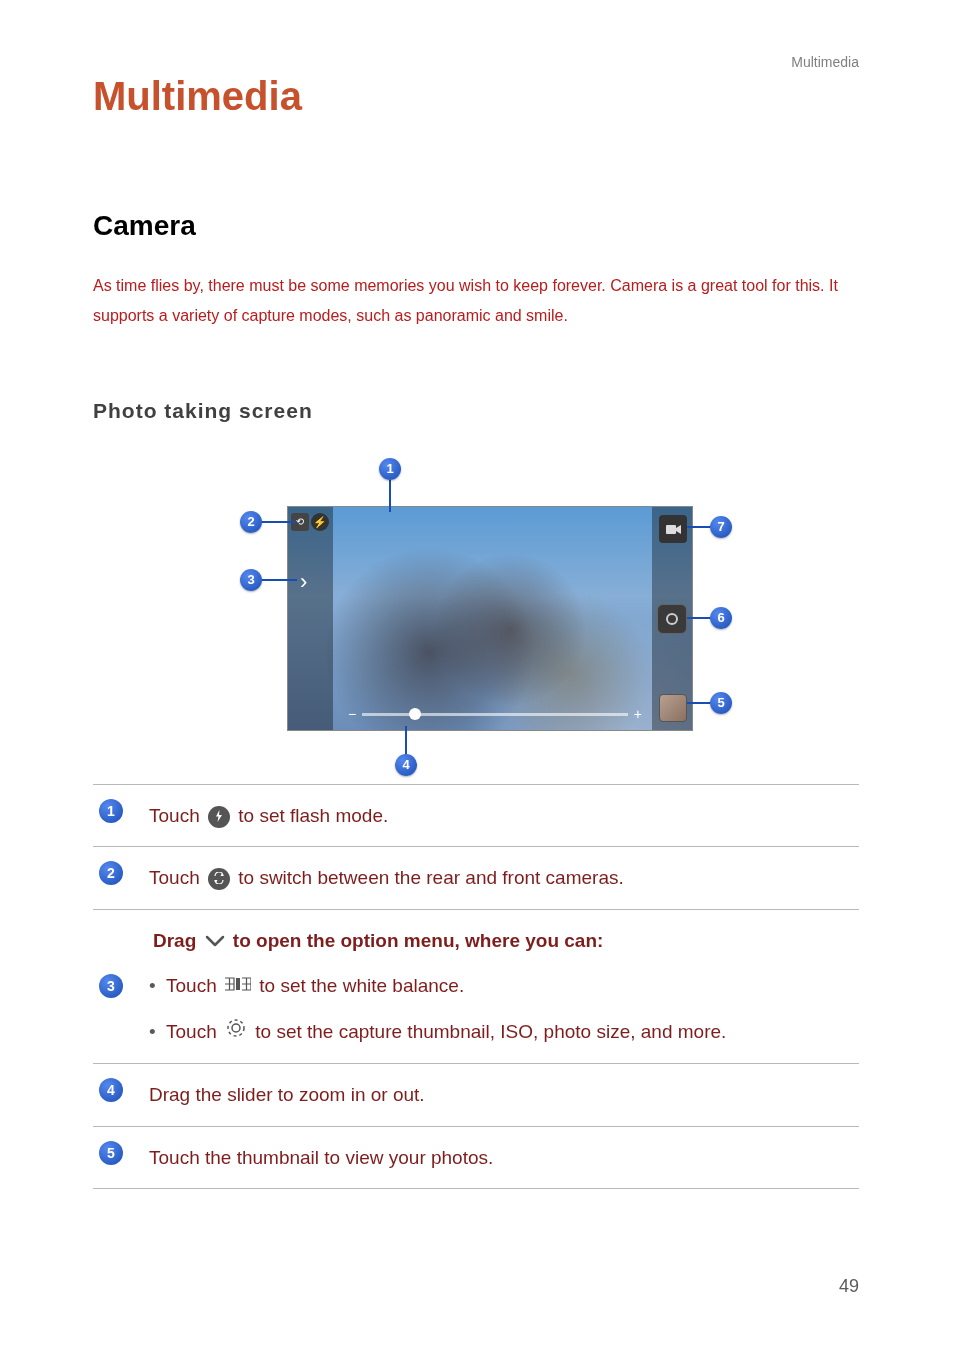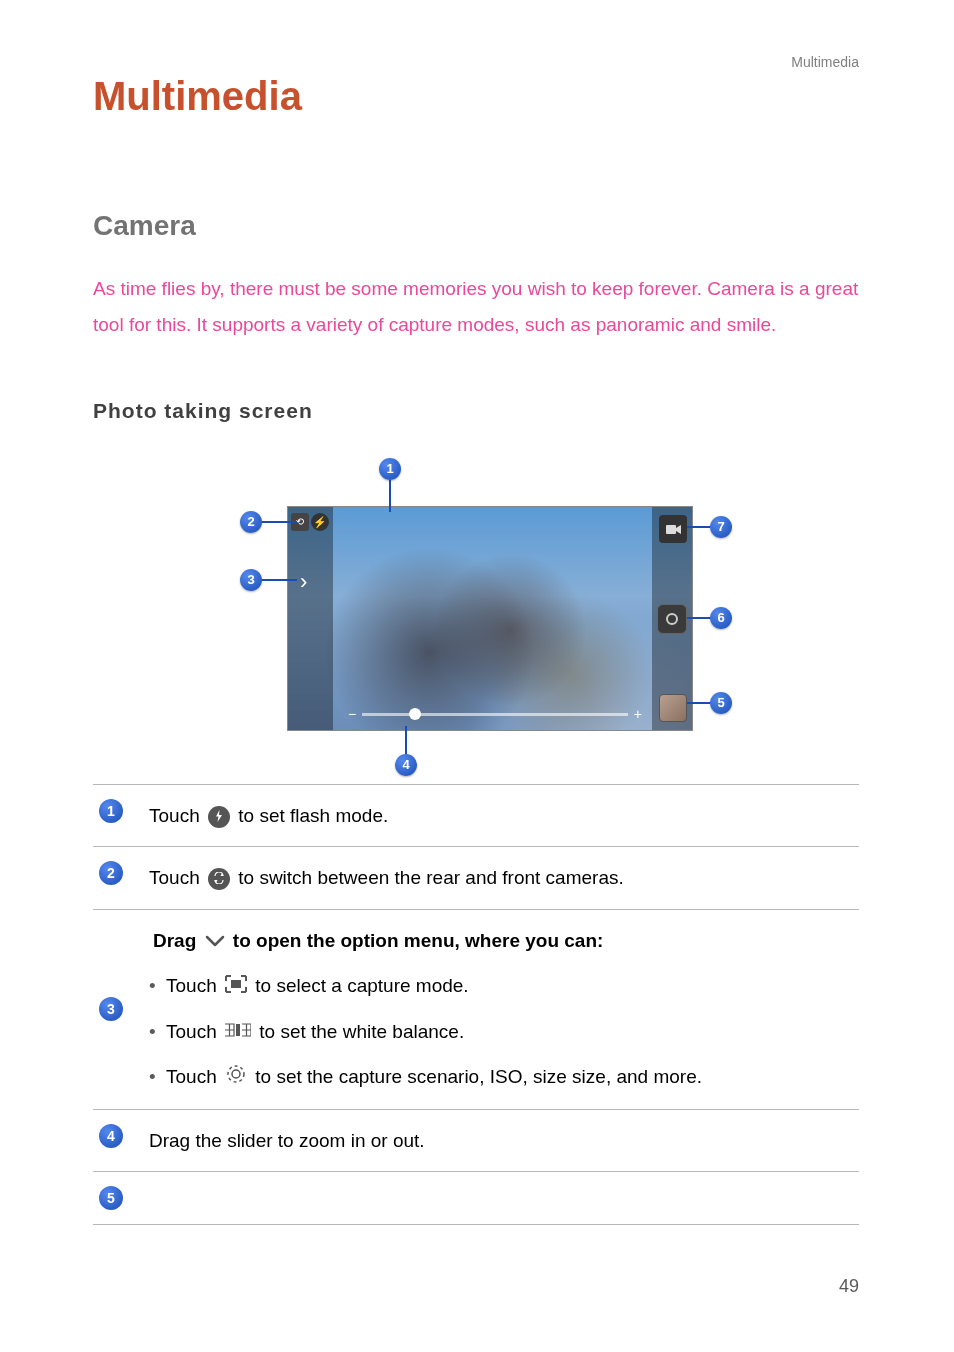--- a/index.html
+++ b/index.html
@@ -29,30 +29,30 @@
       font-size: 40px;
       font-weight: bold;
       color: #c6512c;
     }
     .section-title {
       position: absolute;
       top: 210px;
       left: 93px;
       font-size: 28px;
       font-weight: bold;
-      color: #737373;
+      color: #000000;
     }
     .intro-text {
       position: absolute;
       top: 271px;
       left: 93px;
       right: 95px;
-      font-size: 19px;
+      font-size: 16px;
       line-height: 1.9;
-      color: #ec4899;
+      color: #b91c1c;
     }
     .subsection-title {
       position: absolute;
       top: 399px;
       left: 93px;
       font-size: 21px;
       font-weight: bold;
       color: #404040;
       letter-spacing: 1px;
     }
@@ -259,21 +259,21 @@
       color: #fff;
       font-size: 14px;
       font-weight: bold;
       text-align: center;
       line-height: 24px;
     }
     .row-content {
       flex: 1;
       font-size: 19px;
       line-height: 1.75;
-      color: #000000;
+      color: #7f1d1d;
     }
     .inline-icon {
       display: inline-block;
       vertical-align: middle;
       margin: 0 3px;
     }
     .icon-circle {
       width: 22px;
       height: 22px;
       border-radius: 50%;
@@ -416,30 +416,20 @@
       <div style="padding-left:4px;font-weight:bold;">
         <span>Drag </span>
         <span class="inline-icon">
           <svg width="20" height="14" viewBox="0 0 20 14">
               <path d="M2 3 L10 11 L18 3" stroke="#555" stroke-width="2.5" fill="none" stroke-linecap="round" stroke-linejoin="round"></path>
             </svg>
         </span>
         <span> to open the option menu, where you can:</span>
       </div>
       <ul class="bullet-list">
-        <li>
-          <span>Touch </span>
-          <span class="inline-icon">
-            <svg width="22" height="18" viewBox="0 0 22 18">
-                <path d="M1 1 L6 1 M1 1 L1 6 M16 1 L21 1 M21 1 L21 6 M1 17 L6 17 M1 17 L1 12 M16 17 L21 17 M21 17 L21 12" stroke="#555" stroke-width="2" fill="none"></path>
-                <rect x="6" y="5" width="10" height="8" fill="#555"></rect>
-              </svg>
-          </span>
-          <span>to select a capture mode.</span>
-        </li>
         <li>
           <span>Touch </span>
           <span class="inline-icon">
             <svg width="26" height="18" viewBox="0 0 26 18">
                 <rect x="11" y="3" width="4" height="12" fill="#555"></rect>
                 <path d="M0 3 L9 3 L9 15 L0 15 M0 9 L9 9 M4.5 3 L4.5 15" stroke="#555" stroke-width="1.2" fill="none"></path>
                 <path d="M17 3 L26 3 L26 15 L17 15 M17 9 L26 9 M21.5 3 L21.5 15" stroke="#555" stroke-width="1.2" fill="none"></path>
               </svg>
           </span>
           <span> to set the white balance.</span>
@@ -447,34 +437,35 @@
         <li>
           <span>Touch </span>
           <span class="inline-icon">
             <svg width="22" height="22" viewBox="0 0 22 22">
                 <g stroke="#555" stroke-width="1.5" fill="none">
                   <circle cx="11" cy="11" r="4"></circle>
                   <circle cx="11" cy="11" r="8" stroke-dasharray="3 3"></circle>
                 </g>
               </svg>
           </span>
-          <span> to set the capture scenario, ISO, size size, and more.</span>
+          <span> to set the capture thumbnail, ISO, photo size, and more.</span>
         </li>
       </ul>
     </div>
   </div>
 
   <div class="table-row">
     <div class="row-num-col">
         <div class="row-num">4</div>
       </div>
     <div class="row-content">Drag the slider to zoom in or out.</div>
   </div>
 
   <div class="table-row">
     <div class="row-num-col">
         <div class="row-num">5</div>
       </div>
+    <div class="row-content">Touch the thumbnail to view your photos.</div>
   </div>
 
 </div>
 
 <div class="page-number">49</div>
 
 </body></html>

